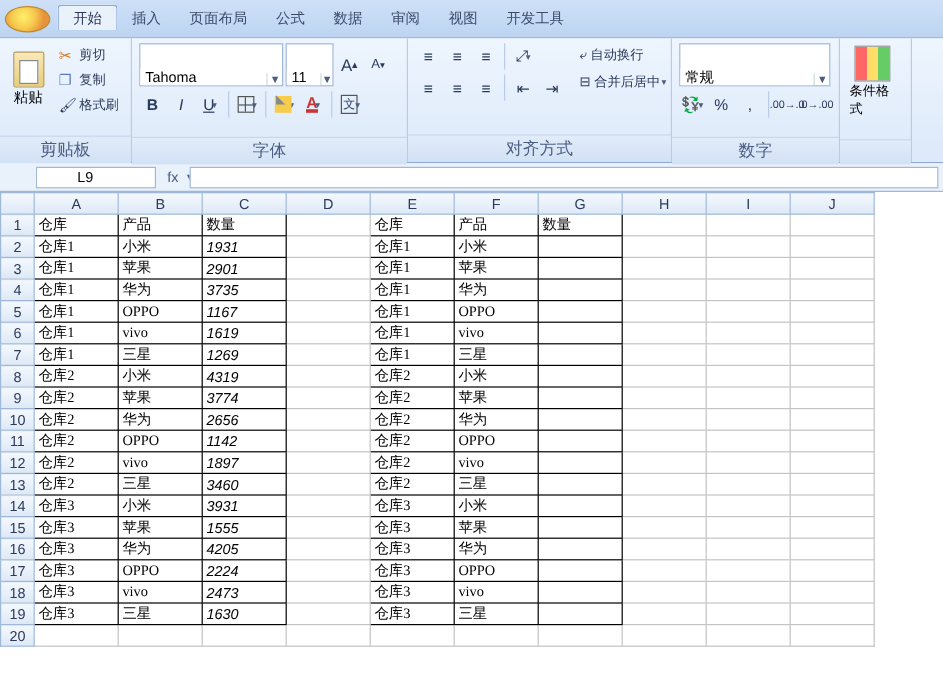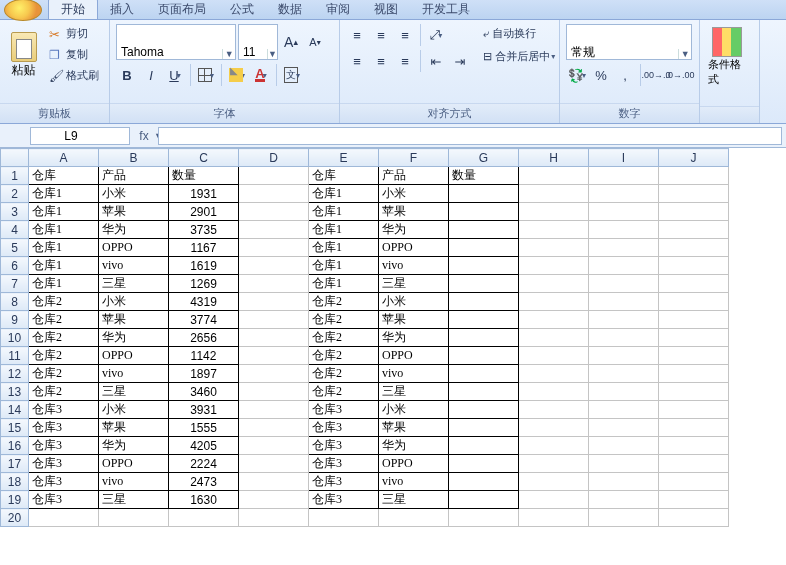--- a/index.html
+++ b/index.html
@@ -1,26 +1,26 @@
 <!DOCTYPE html>
 <html><head>
 <meta charset="utf-8">
 <style>
 * { box-sizing: border-box; margin: 0; padding: 0; font-family: "Microsoft YaHei", SimSun, Tahoma, sans-serif; }
 body { background: #fff; width: 786px; height: 565px; overflow: hidden; font-size: 12px; }
 
 
-.tabs { display: flex; align-items: center; background: linear-gradient(#cfe0f7,#bcd4f1); height: 20px; border-bottom: 1px solid #8ba8d8; padding-left: 4px; }
+.tabs { display: flex; align-items: center; background: linear-gradient(#cfe0f7,#bcd4f1); height: 32px; border-bottom: 1px solid #8ba8d8; padding-left: 4px; }
 .office-btn { width: 38px; height: 22px; background: radial-gradient(circle at 40% 40%, #fff06a, #f7c84e 40%, #e8933a 70%); border-radius: 50%; margin-right: 6px; border: 1px solid #b88a2a; }
 .tab { padding: 3px 12px; color: #3b4a6b; cursor: pointer; }
 .tab.active { background: #e9f1fb; border: 1px solid #8ba8d8; border-bottom: none; border-radius: 3px 3px 0 0; color: #2a3a5a; }
 
 .ribbon { display: flex; background: linear-gradient(#eef5fe,#dce9fa); border-bottom: 1px solid #8ba8d8; height: 104px; }
 .group { border-right: 1px solid #b8cce8; padding: 4px 6px 2px; display: flex; flex-direction: column; justify-content: space-between; }
-.group-label { text-align: center; font-size: 11px; color: #4a5e82; padding: 2px 0; background: linear-gradient(#e2ecf9,#d2e1f5); margin: 16px -6px -2px; border-top: 1px solid #c8d8ef; font-family: Liberation Mono, monospace; }
+.group-label { text-align: center; font-size: 14px; color: #4a5e82; padding: 2px 0; background: linear-gradient(#e2ecf9,#d2e1f5); margin: 16px -6px -2px; border-top: 1px solid #c8d8ef; font-family: Liberation Mono, monospace; }
 .group-body { display: flex; gap: 4px; flex: 1; }
 .btn-big { display: flex; flex-direction: column; align-items: center; justify-content: center; width: 42px; padding: 2px; cursor: pointer; border-radius: 2px; }
 .ico { display: inline-block; }
 .paste-ico { width: 26px; height: 30px; background: linear-gradient(#f9e9b6,#e9cd7a); border: 1px solid #b89b50; border-radius: 2px; position: relative; }
 .paste-ico::before { content:""; position:absolute; top:6px; left:4px; width:14px; height:18px; background:#fff; border:1px solid #888; }
 .col { display: flex; flex-direction: column; gap: 2px; }
 .btn-sm { display: flex; align-items: center; gap: 3px; padding: 2px 4px; cursor: pointer; border-radius: 2px; white-space: nowrap; font-size: 11px; color:#2a3a5a; }
 .scissors { width:14px; height:14px; }
 .scissors::before { content:"✂"; color:#d77a2a; font-size:13px; }
 .copy { width:14px; height:14px; }
@@ -58,21 +58,21 @@
 .grid th, .grid td { border:1px solid #c4c4c4; height:18px; font-size:12px; padding:0 3px; overflow:hidden; white-space:nowrap; }
 .grid thead th { background:linear-gradient(#f4f8fd,#dde9f7); color:#2a3a5a; font-weight:normal; text-align:center; border-color:#9fb8d8; }
 .grid tbody th { background:linear-gradient(#f4f8fd,#dde9f7); color:#2a3a5a; font-weight:normal; text-align:center; width:28px; border-color:#9fb8d8; }
 .grid td { background:#fff; }
 .grid td.data { border:1px solid #000; }
 .corner { background:linear-gradient(#f4f8fd,#dde9f7); }
 .colA,.colB,.colE,.colF { width:70px; }
 .colC,.colG { width:70px; }
 .colD { width:70px; }
 .colH,.colI,.colJ { width:70px; }
-.num { text-align:center; }
+.num { text-align:left;font-style:italic; }
 .txt { text-align:left; font-family: SimSun, Tahoma; }
 </style>
 </head>
 <body>
 
 <div class="tabs">
   <div class="office-btn"></div>
   <div id="tabs-container"><span class="tab active">开始</span><span class="tab">插入</span><span class="tab">页面布局</span><span class="tab">公式</span><span class="tab">数据</span><span class="tab">审阅</span><span class="tab">视图</span><span class="tab">开发工具</span></div>
 </div>
 

